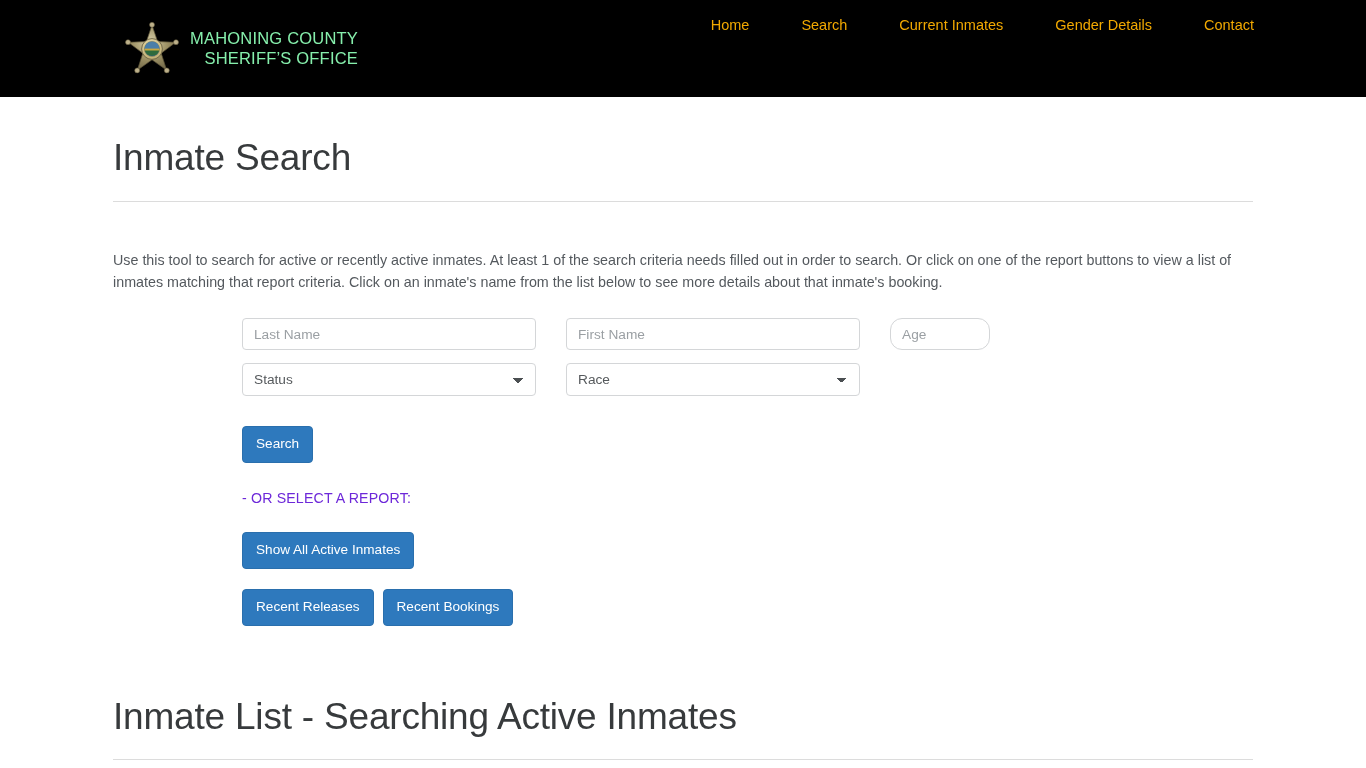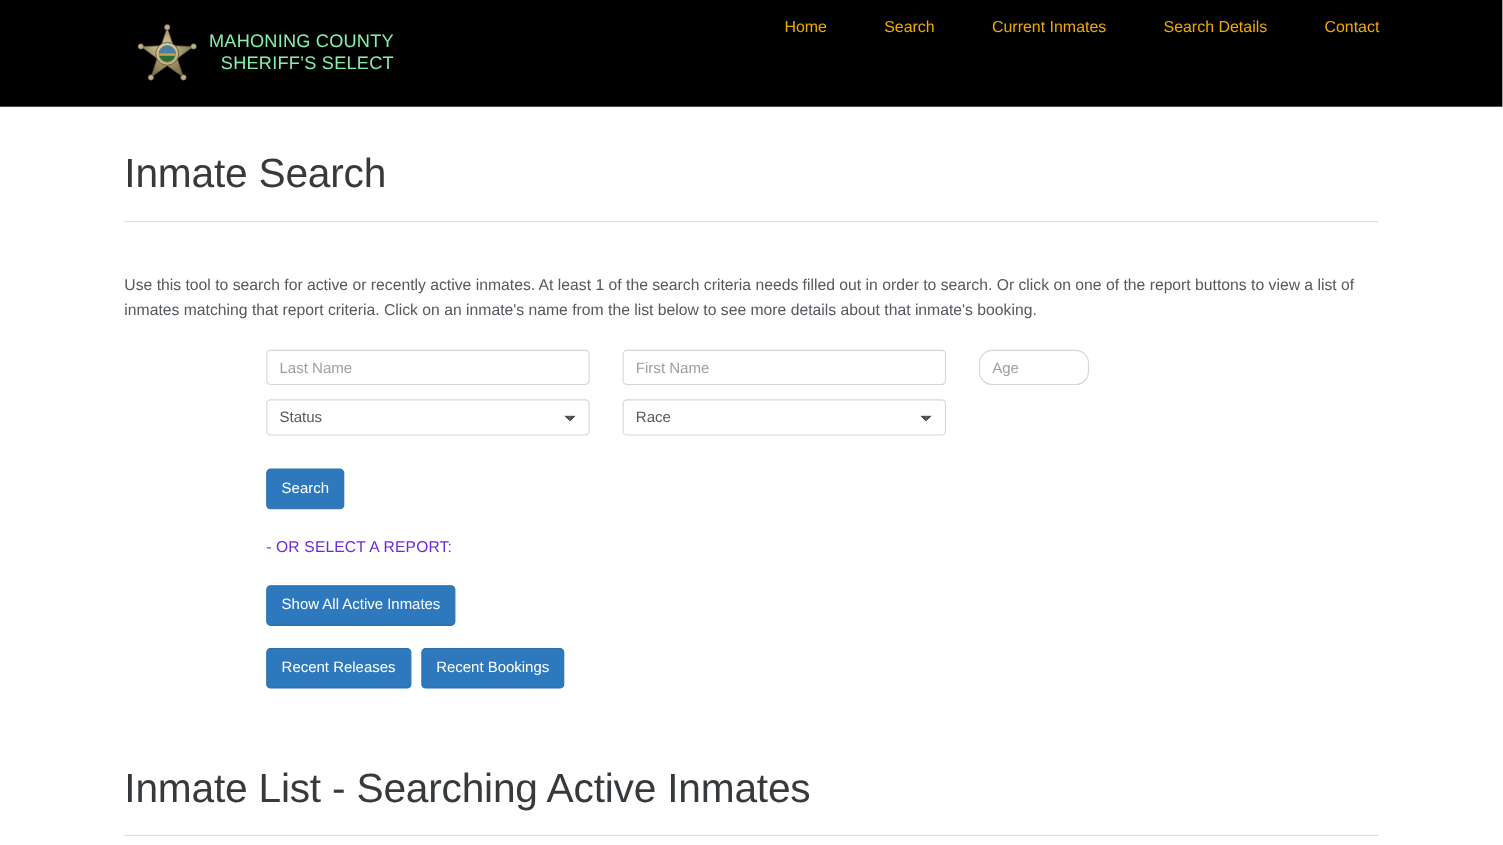--- a/index.html
+++ b/index.html
@@ -222,29 +222,29 @@
           <circle cx="0" cy="-1" r="10.4" fill="url(#gSeal)" stroke="#6b6245" stroke-width="0.9"></circle>
           <circle cx="0" cy="-1" r="7.6" fill="#2f5f86" stroke="#9a8c58" stroke-width="0.7"></circle>
           <path d="M-7.6,-1 a7.6,7.6 0 0 1 15.2,0 z" fill="#4a7fa8"></path>
           <rect x="-7.3" y="-1.4" width="14.6" height="2.6" fill="#caa83c"></rect>
           <path d="M-7.2,0.6 a7.6,7.6 0 0 0 14.4,0 z" fill="#2d6b3c"></path>
         </g>
       </svg>
     </span>
     <span class="brand-text">
       <span class="brand-line">MAHONING COUNTY</span>
-      <span class="brand-line brand-line-2">SHERIFF’S SELECT</span>
+      <span class="brand-line brand-line-2">SHERIFF’S OFFICE</span>
     </span>
   </div>
 
   <nav class="main-nav">
     <a class="nav-link" href="#">Home</a>
     <a class="nav-link" href="#">Search</a>
     <a class="nav-link" href="#">Current Inmates</a>
-    <a class="nav-link" href="#">Search Details</a>
+    <a class="nav-link" href="#">Gender Details</a>
     <a class="nav-link" href="#">Contact</a>
   </nav>
 </header>
 
 <main class="container">
 
   <h1 class="page-title">Inmate Search</h1>
   <hr class="rule">
 
   <p class="intro">Use this tool to search for active or recently active inmates. At least 1 of the search criteria needs filled out in order to search. Or click on one of the report buttons to view a list of inmates matching that report criteria. Click on an inmate's name from the list below to see more details about that inmate's booking.</p>

